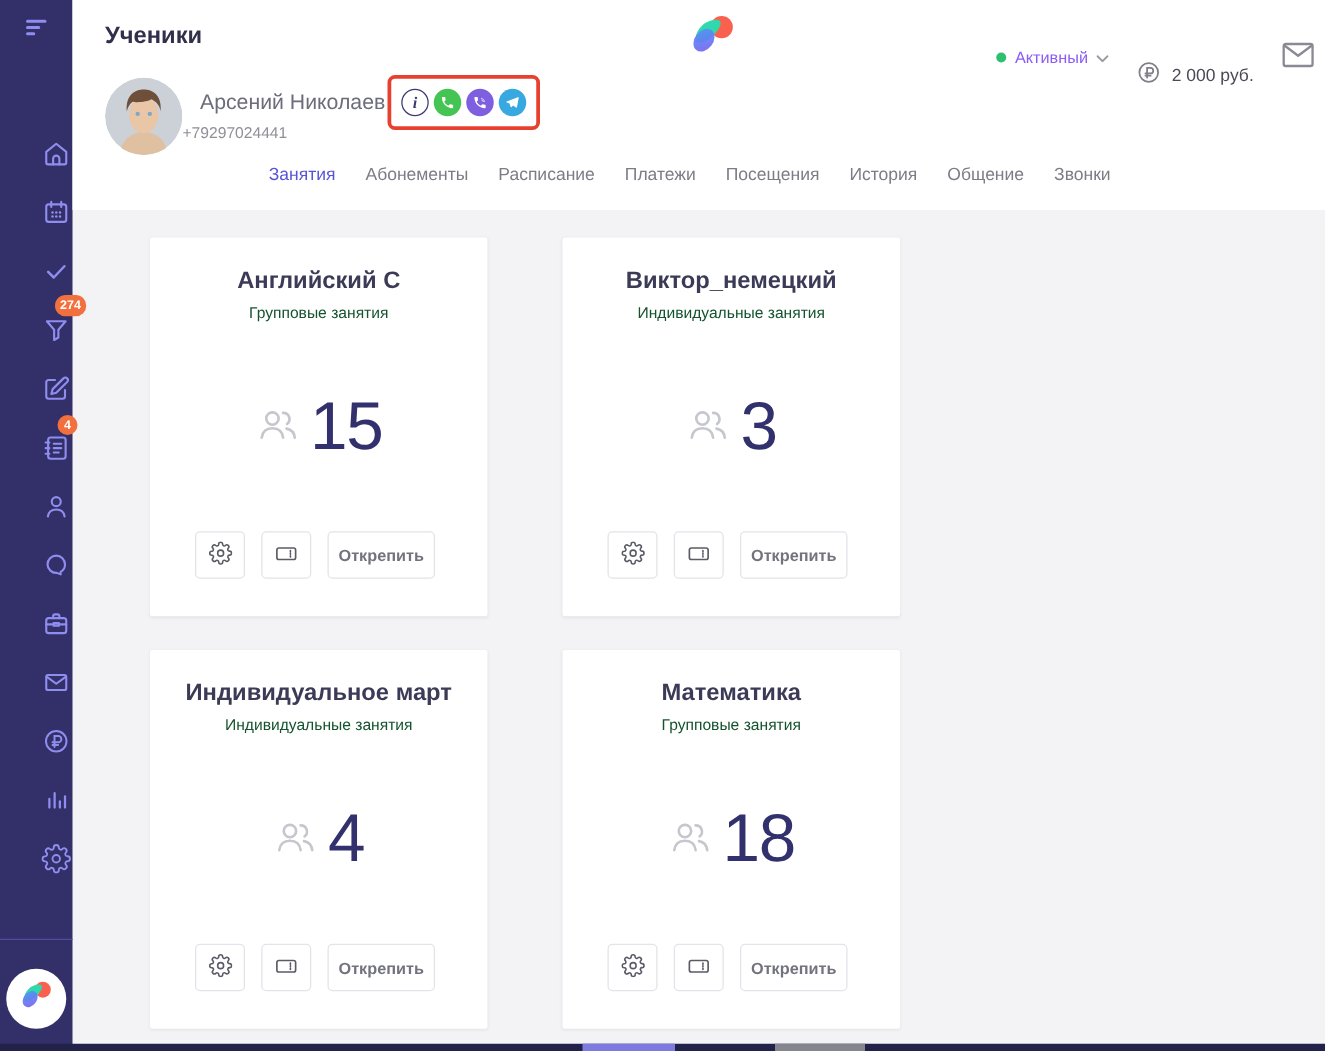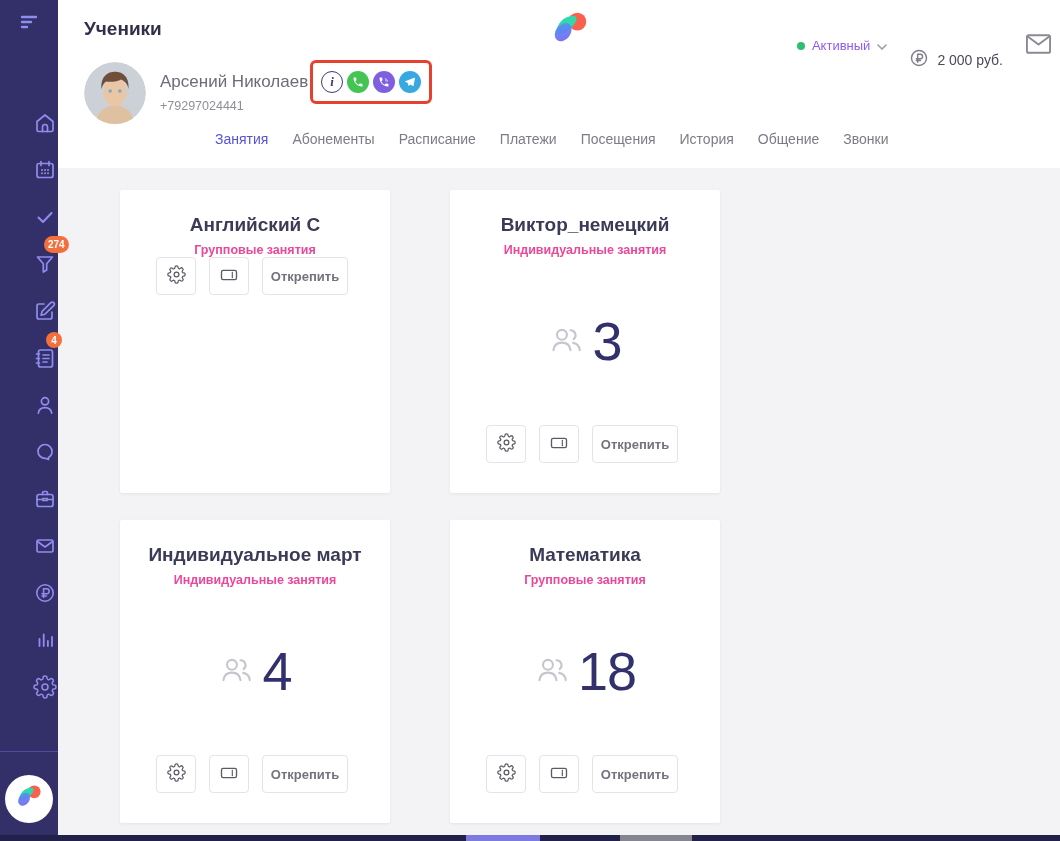--- a/index.html
+++ b/index.html
@@ -25,38 +25,38 @@
   .page-title { position:absolute; left:26px; top:18px; font-size:19px; font-weight:700; color:#30304b; }
   .top-logo { position:absolute; left:489px; top:8px; }
   .top-right { position:absolute; right:8px; top:20px; display:flex; align-items:center; gap:22px; }
   .status { display:flex; align-items:center; gap:7px; font-size:13px; color:#8b5cf6; cursor:pointer; }
   .status-dot { width:8px; height:8px; border-radius:50%; background:#2fbf71; }
   .balance { display:flex; align-items:center; gap:8px; font-size:14px; color:#4a4a57; cursor:pointer;margin-top:28px; }
   .mail-btn { background:none; border:none; cursor:pointer; color:#8a8a94; display:flex; }
 
   .avatar { position:absolute; left:26px; top:62px; width:62px; height:62px; border-radius:50%; overflow:hidden; }
   .person-name { position:absolute; left:102px; top:72px; font-size:17px; color:#6c6c7b; }
-  .person-phone { position:absolute; left:102px; top:99px; font-size:12.5px; color:#8f8f99; }
+  .person-phone { position:absolute; left:88px; top:99px; font-size:12.5px; color:#8f8f99; }
   .contact-box { position:absolute; left:252px; top:60px; height:44px; border:3px solid #e8402e; border-radius:6px; display:flex; align-items:center; gap:4px; padding:0 8px; }
   .contact-icon { width:22px; height:22px; border-radius:50%; display:flex; align-items:center; justify-content:center; cursor:pointer; flex:none; }
   .ci-info { background:#fff; border:1.5px solid #3b3b72; color:#3b3b72; font-family:"Liberation Serif", serif; font-style:italic; font-size:13px; font-weight:bold; }
   .ci-wa { background:#44c553; }
   .ci-vb { background:#7d5fe0; }
   .ci-tg { background:#37a8e0; }
 
   .tabs { position:absolute; left:157px; top:131px; display:flex; gap:24px; font-size:14px; color:#7c7c86; }
   .tab { cursor:pointer; white-space:nowrap; }
   .tab.active { color:#5654d4; }
 
   
   .content { flex:1; padding:22px 0 0 26px; }
   .card-grid { display:grid; grid-template-columns:306px 306px; column-gap:24px; row-gap:27px; }
   .card { background:#fff; height:303px; border-radius:2px; box-shadow:0 1px 3px rgba(40,40,70,.08); display:flex; flex-direction:column; align-items:center;margin-left:36px; }
   .card-title { margin-top:24px; font-size:19px; font-weight:600; color:#3b3b57; }
-  .card-subtitle { margin-top:7px; font-size:12.5px; color:#ec4899;font-weight:bold; }
+  .card-subtitle { margin-top:7px; font-size:12.5px; color:#14532d; }
   .card-count { flex:1; display:flex; align-items:center; justify-content:center; gap:8px; width:100%; }
   .count-num { font-size:54px; color:#32316e; letter-spacing:-1px; }
   .card-footer { display:flex; gap:13px; width:100%; padding:0 42px 30px 36px; }
   .icon-btn { width:40px; height:38px; border:1px solid #e3e3e9; border-radius:4px; background:#fff; display:flex; align-items:center; justify-content:center; color:#5b5b66; cursor:pointer; flex:none; }
   .unpin-btn { flex:1; height:38px; border:1px solid #e3e3e9; border-radius:4px; background:#fff; font-family:"Liberation Sans", sans-serif; font-size:13px; font-weight:600; color:#73737e; cursor:pointer; }
 
   
   .bottom-strip { position:absolute; left:0; bottom:0; width:1060px; height:6px; background:#22214a; z-index:5; }
   .strip-thumb-purple { position:absolute; left:466px; top:0; width:74px; height:6px; background:#7d7be0; }
   .strip-thumb-gray { position:absolute; left:620px; top:0; width:72px; height:6px; background:#85858f; }
@@ -293,20 +293,27 @@
         <span class="tab">Звонки</span>
       </nav>
     </header>
 
     <main class="content">
       <div class="card-grid">
 
         <section class="card">
           <h2 class="card-title">Английский С</h2>
           <div class="card-subtitle">Групповые занятия</div>
+          <div class="card-count">
+            <span><svg width="36" height="36" viewBox="0 0 24 24" fill="none" stroke="#c6c6ce" stroke-width="1.4" stroke-linecap="round">
+                  <circle cx="9.3" cy="9.2" r="3.3"></circle>
+                  <path d="M3.6 19.4c.4-3.1 2.5-5 5.7-5s5.3 1.9 5.7 5M15 6.2a3.3 3.3 0 0 1 2.1 5.9M16.8 14.6c2.6.5 4.1 2.1 4.4 4.8"></path>
+                </svg></span>
+            <span class="count-num">15</span>
+          </div>
           <div class="card-footer">
             <button class="icon-btn">
                 <span><svg width="19" height="19" viewBox="0 0 24 24" fill="none" stroke="currentColor" stroke-width="1.6" stroke-linecap="round" stroke-linejoin="round">
                     <circle cx="12" cy="12" r="3"></circle>
                     <path d="M19.4 15a1.65 1.65 0 0 0 .33 1.82l.06.06a2 2 0 0 1-2.83 2.83l-.06-.06a1.65 1.65 0 0 0-1.82-.33 1.65 1.65 0 0 0-1 1.51V21a2 2 0 0 1-4 0v-.09A1.65 1.65 0 0 0 9 19.4a1.65 1.65 0 0 0-1.82.33l-.06.06a2 2 0 0 1-2.83-2.83l.06-.06a1.65 1.65 0 0 0 .33-1.82 1.65 1.65 0 0 0-1.51-1H3a2 2 0 0 1 0-4h.09A1.65 1.65 0 0 0 4.6 9a1.65 1.65 0 0 0-.33-1.82l-.06-.06a2 2 0 0 1 2.83-2.83l.06.06a1.65 1.65 0 0 0 1.82.33H9a1.65 1.65 0 0 0 1-1.51V3a2 2 0 0 1 4 0v.09a1.65 1.65 0 0 0 1 1.51 1.65 1.65 0 0 0 1.82-.33l.06-.06a2 2 0 0 1 2.83 2.83l-.06.06a1.65 1.65 0 0 0-.33 1.82V9a1.65 1.65 0 0 0 1.51 1H21a2 2 0 0 1 0 4h-.09a1.65 1.65 0 0 0-1.51 1z"></path>
                   </svg></span>
               </button>
             <button class="icon-btn">
                 <span><svg width="20" height="20" viewBox="0 0 24 24" fill="none" stroke="currentColor" stroke-width="1.6" stroke-linecap="round">
                     <rect x="3" y="6.5" width="18" height="11" rx="2"></rect>

